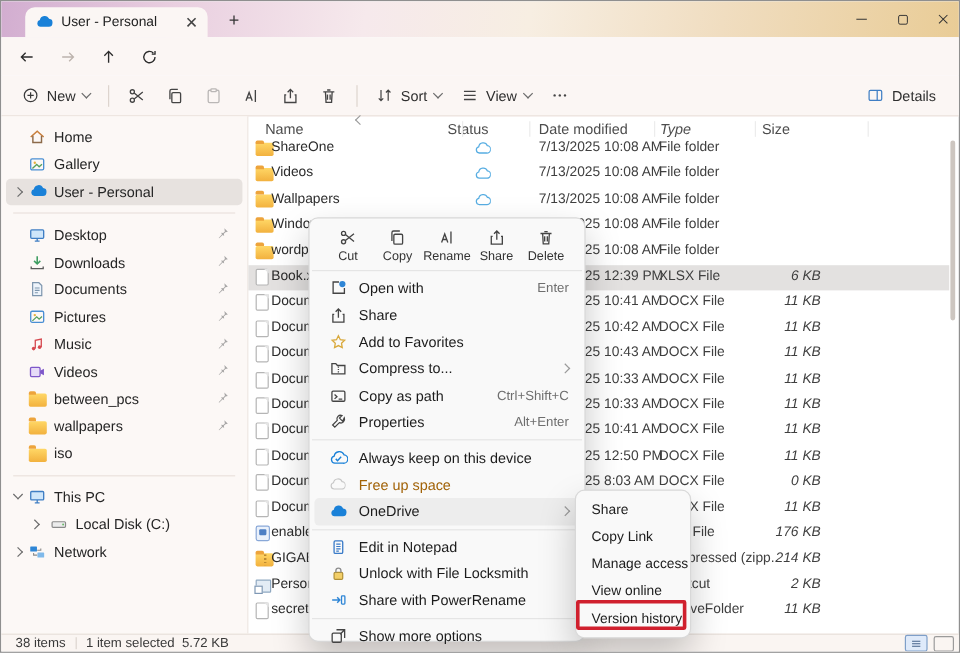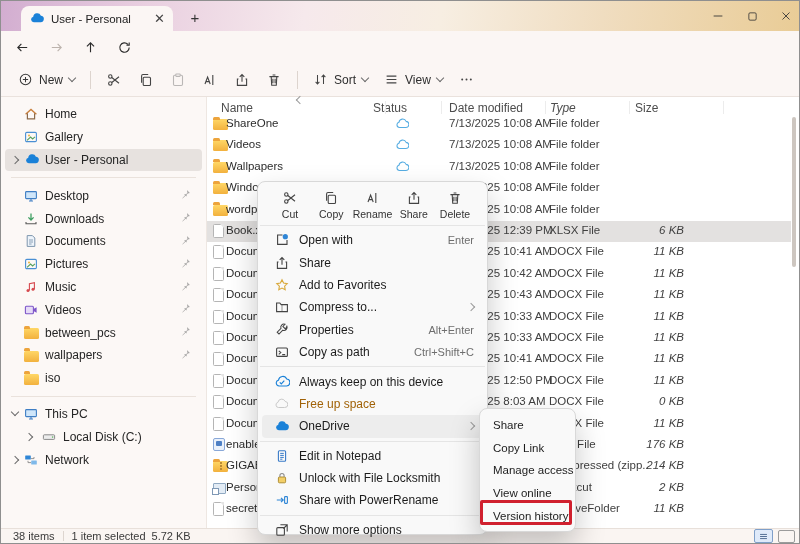--- a/index.html
+++ b/index.html
@@ -245,20 +245,31 @@
       <span>View</span>
       <span class="chv d"></span>
     </div>
     <div class="tbtn">
         <svg width="15" height="15" viewBox="0 0 16 16">
           <circle cx="3.4" cy="8" r="1.05" fill="#444"></circle>
           <circle cx="8" cy="8" r="1.05" fill="#444"></circle>
           <circle cx="12.6" cy="8" r="1.05" fill="#444"></circle>
         </svg>
       </div>
+    <div class="tright">
+      <div class="tbtn">
+        <span>
+            <svg width="15" height="15" viewBox="0 0 16 16">
+              <rect x="2.4" y="3.6" width="11.2" height="8.8" rx="1.2" fill="none" stroke="#3f7ec4" stroke-width="1.1"></rect>
+              <path d="M9.6 3.6v8.8" stroke="#3f7ec4" stroke-width="1.1"></path>
+            </svg>
+          </span>
+        <span>Details</span>
+      </div>
+    </div>
   </div>
 
   <div class="sidebar" id="sidebar">
       <div class="sbi">
 
       <span class="sic">
           <svg width="16" height="16" viewBox="0 0 16 16">
             <path d="M2.6 8.2 8 3.4l5.4 4.8" fill="none" stroke="#c97f3c" stroke-width="1.3"></path>
             <path d="M4.4 7.2v5.6h7.2V7.2" fill="none" stroke="#8c6a4a" stroke-width="1.2"></path>
           </svg>
@@ -820,36 +831,36 @@
               <path d="M8 6.4v1M8 8.4v1M8 10.4v1" stroke="#444" stroke-width="1.1"></path>
             </svg>
           </span>
       <span class="lbl">Compress to...</span>
 
       <span class="subch chv r lt" style="display: inline-block;"></span>
     </div>
         <div class="mi">
       <span class="ic">
             <svg width="16" height="16" viewBox="0 0 16 16">
+              <rect x="2.6" y="4" width="10.8" height="8.4" rx="1" fill="none" stroke="#444" stroke-width="1.1"></rect>
+              <path d="M4.8 6.8 6.8 8.6l-2 1.8M8.2 10.6h3" stroke="#444" stroke-width="1.1" fill="none"></path>
+            </svg>
+          </span>
+      <span class="lbl">Copy as path</span>
+      <span class="sc" style="display: inline;">Ctrl+Shift+C</span>
+
+    </div>
+        <div class="mi">
+      <span class="ic">
+            <svg width="16" height="16" viewBox="0 0 16 16">
               <path d="M12.9 4.2a3.1 3.1 0 0 1-4.1 4L5 12l-1.8-1.8 3.8-3.8a3.1 3.1 0 0 1 4-4.1L8.9 4.4l2.6 2.6z" fill="none" stroke="#444" stroke-width="1.05"></path>
             </svg>
           </span>
       <span class="lbl">Properties</span>
       <span class="sc" style="display: inline;">Alt+Enter</span>
-
-    </div>
-        <div class="mi">
-      <span class="ic">
-            <svg width="16" height="16" viewBox="0 0 16 16">
-              <rect x="2.6" y="4" width="10.8" height="8.4" rx="1" fill="none" stroke="#444" stroke-width="1.1"></rect>
-              <path d="M4.8 6.8 6.8 8.6l-2 1.8M8.2 10.6h3" stroke="#444" stroke-width="1.1" fill="none"></path>
-            </svg>
-          </span>
-      <span class="lbl">Copy as path</span>
-      <span class="sc" style="display: inline;">Ctrl+Shift+C</span>
 
     </div>
         <div class="msep"></div>
         <div class="mi">
       <span class="ic">
             <svg width="16" height="16" viewBox="0 0 16 16">
               <path d="M5.1 12a3 3 0 0 1-.6-5.9A4.3 4.3 0 0 1 12.7 5a3.5 3.5 0 0 1-.8 7z" fill="none" stroke="#1a81d8" stroke-width="1.1"></path>
               <path d="M5.8 8.4l1.5 1.5 3-3.2" fill="none" stroke="#1a81d8" stroke-width="1.2"></path>
             </svg>
           </span>

